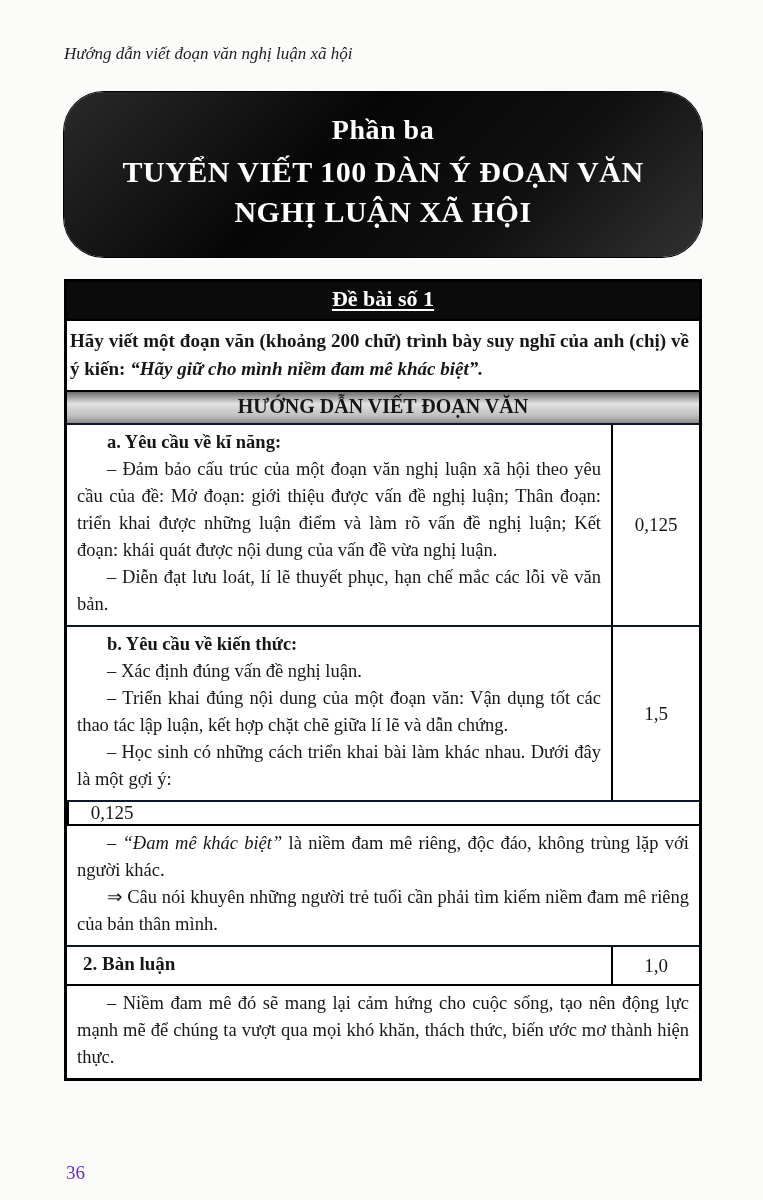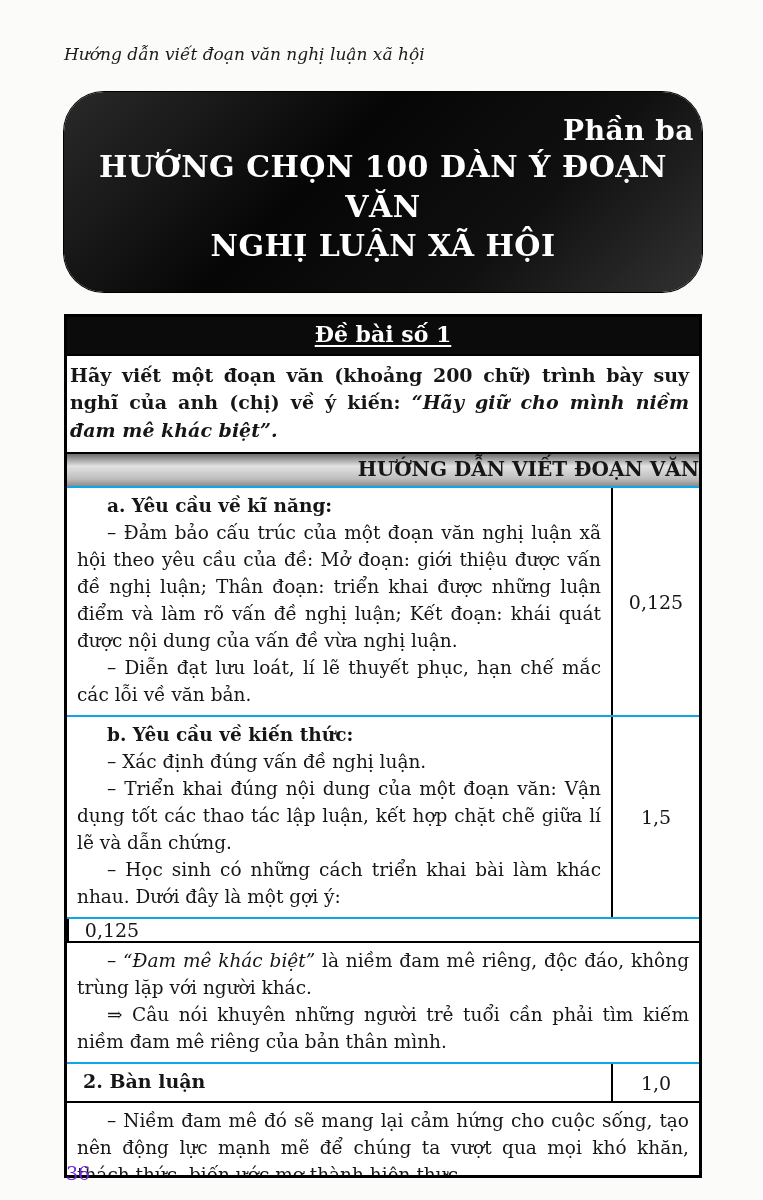--- a/index.html
+++ b/index.html
@@ -3,41 +3,41 @@
 <meta charset="utf-8">
 <style>
   html,body{margin:0;padding:0;}
   body{
     width:763px;height:1200px;
     background:#fbfbfa;
     font-family:"DejaVu Serif","Liberation Serif",serif;
     color:#161616;
     overflow:hidden;
   }
-  .page{position:relative;width:641px;height:1200px;}
+  .page{position:relative;width:641px;height:1200px;font-family:Liberation Serif, serif;}
   .content{position:absolute;left:64px;top:0;width:638px;}
 
   .running-header{
     margin-top:44px;
     font-style:italic;
     font-size:17px;
     color:#1c1c1c;
   }
 
   .banner{
     margin-top:28px;
     border-radius:40px;
     background:linear-gradient(135deg,#2a2a2a 0%,#060606 40%,#101010 70%,#4e4e4e 125%);
     color:#ffffff;
     text-align:center;
     padding:22px 8px 26px 8px;
     box-shadow:0 0 0 1px #000;
   }
   .banner-part{
-    font-size:28px;font-weight:bold;letter-spacing:0.5px;text-align:right;
+    font-size:28px;font-weight:bold;letter-spacing:0.5px;margin-bottom:6px;
   }
   .banner-title{
     font-size:30px;font-weight:bold;letter-spacing:0.5px;line-height:1.32;
   }
 
   .exercise-table{
     margin-top:22px;
     border:3px solid #000;
     max-height:858px;
     overflow:hidden;
@@ -63,29 +63,29 @@
     font-weight:bold;
     font-size:19px;
     line-height:1.45;
     text-align:justify;
   }
   .italic{font-style:italic;}
 
   .guide-row{
     border-top:2px solid #000;
     background:linear-gradient(#6d6d6d 0%,#e2e2e2 38%,#bdbdbd 78%,#8c8c8c 100%);
-    text-align:right;
+    text-align:center;
     font-weight:bold;
     font-size:20px;
     padding:3px 0 5px 0;
   }
 
   .scored-row{
     display:flex;
-    border-top:2px solid #0ea5e9;
+    border-top:2px solid #0f172a;
   }
   .scored-row .cell-text{
     flex:1;
     padding:4px 10px 7px 10px;
     min-width:0;
   }
   .scored-row .cell-score{
     width:86px;
     flex:0 0 86px;
     border-left:2px solid #000;
@@ -126,21 +126,21 @@
 </head>
 <body>
 
 <div class="page">
   <div class="content">
 
     <div class="running-header">Hướng dẫn viết đoạn văn nghị luận xã hội</div>
 
     <div class="banner">
       <div class="banner-part">Phần ba</div>
-      <div class="banner-title">HƯỚNG CHỌN 100 DÀN Ý ĐOẠN VĂN</div>
+      <div class="banner-title">TUYỂN VIẾT 100 DÀN Ý ĐOẠN VĂN</div>
       <div class="banner-title">NGHỊ LUẬN XÃ HỘI</div>
     </div>
 
     <div class="exercise-table">
 
       <div class="title-row">
         <span class="title-text">Đề bài số 1</span>
       </div>
 
       <div class="prompt-row">

